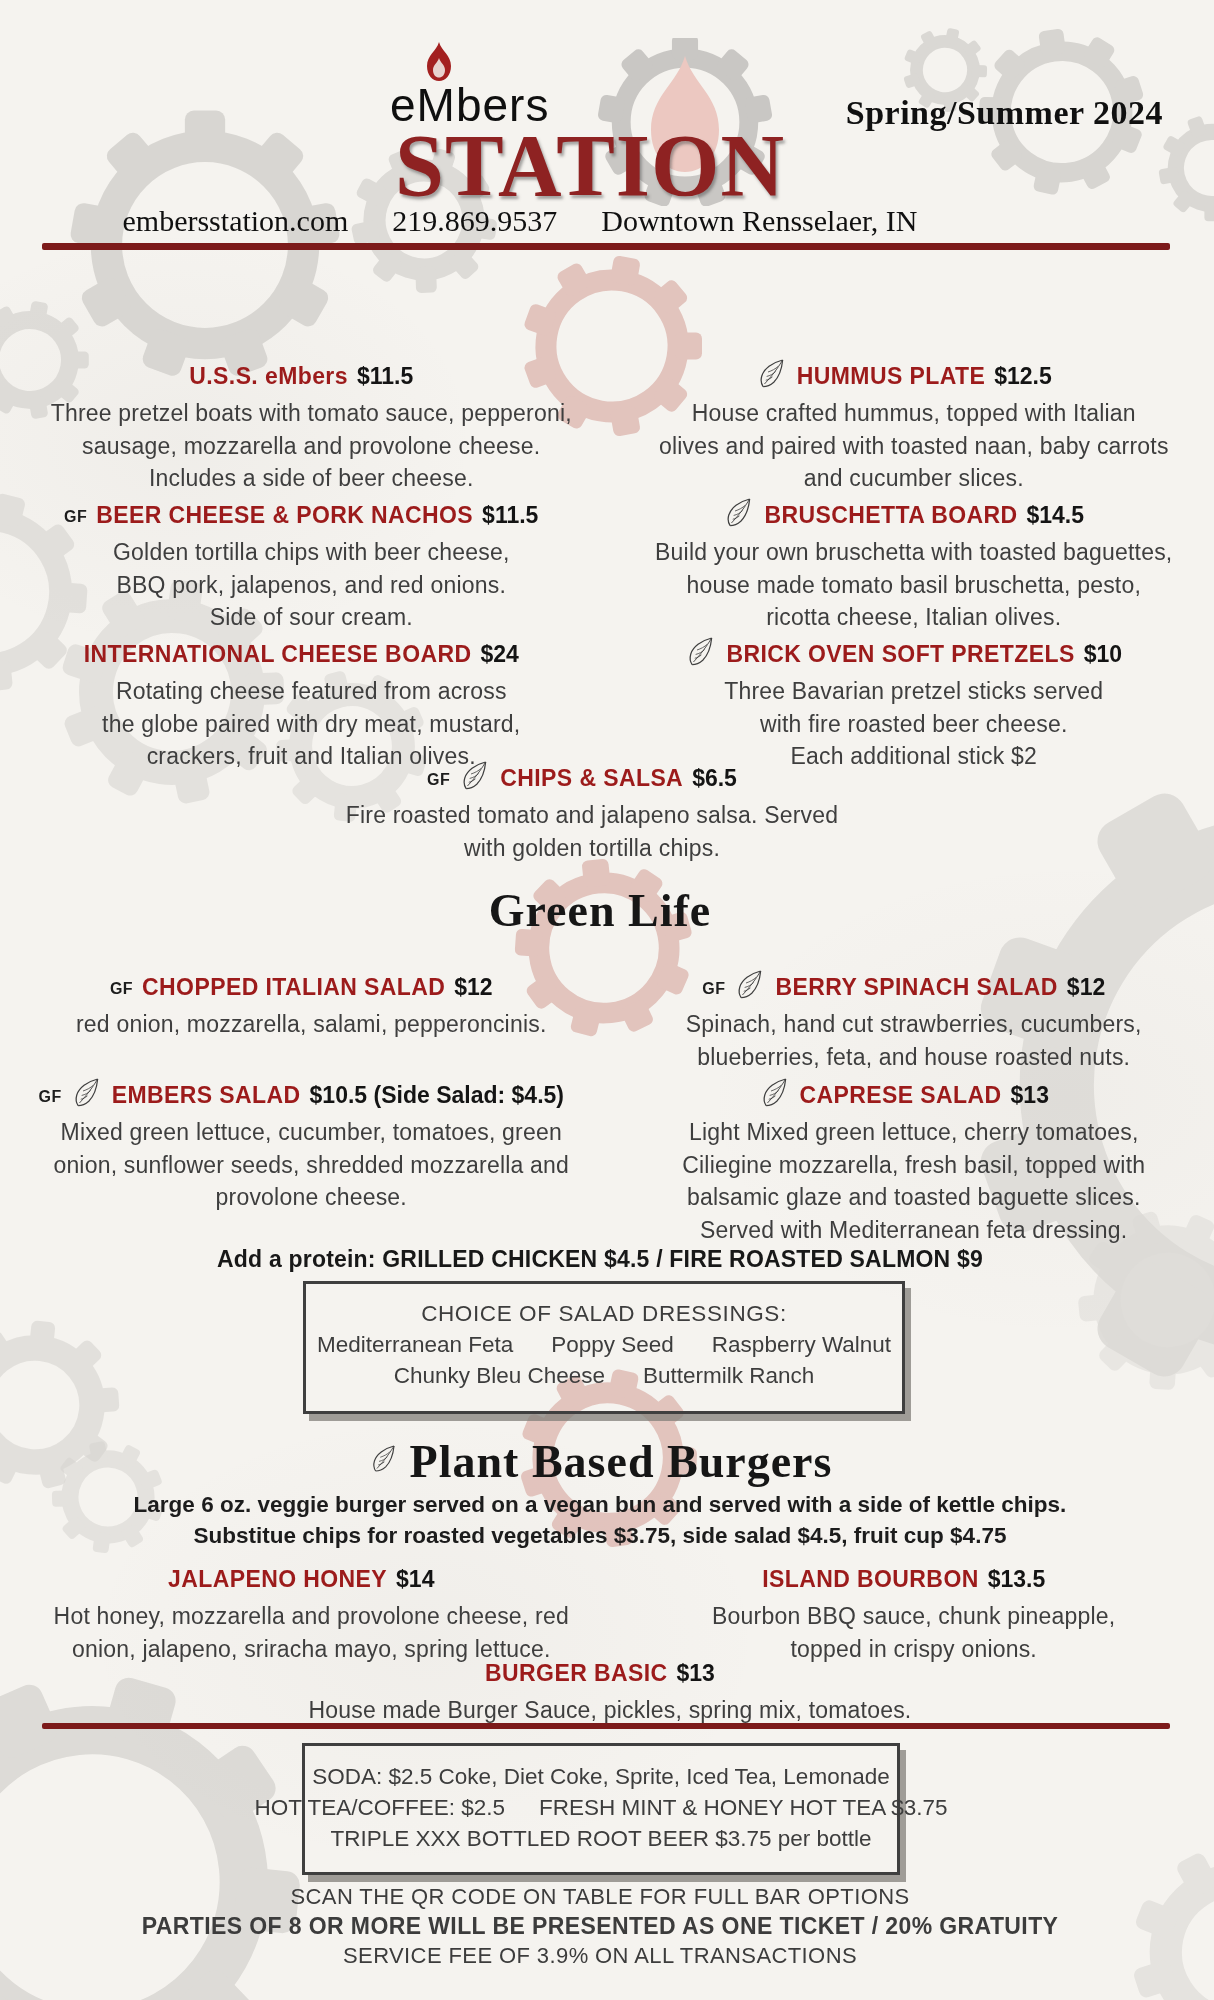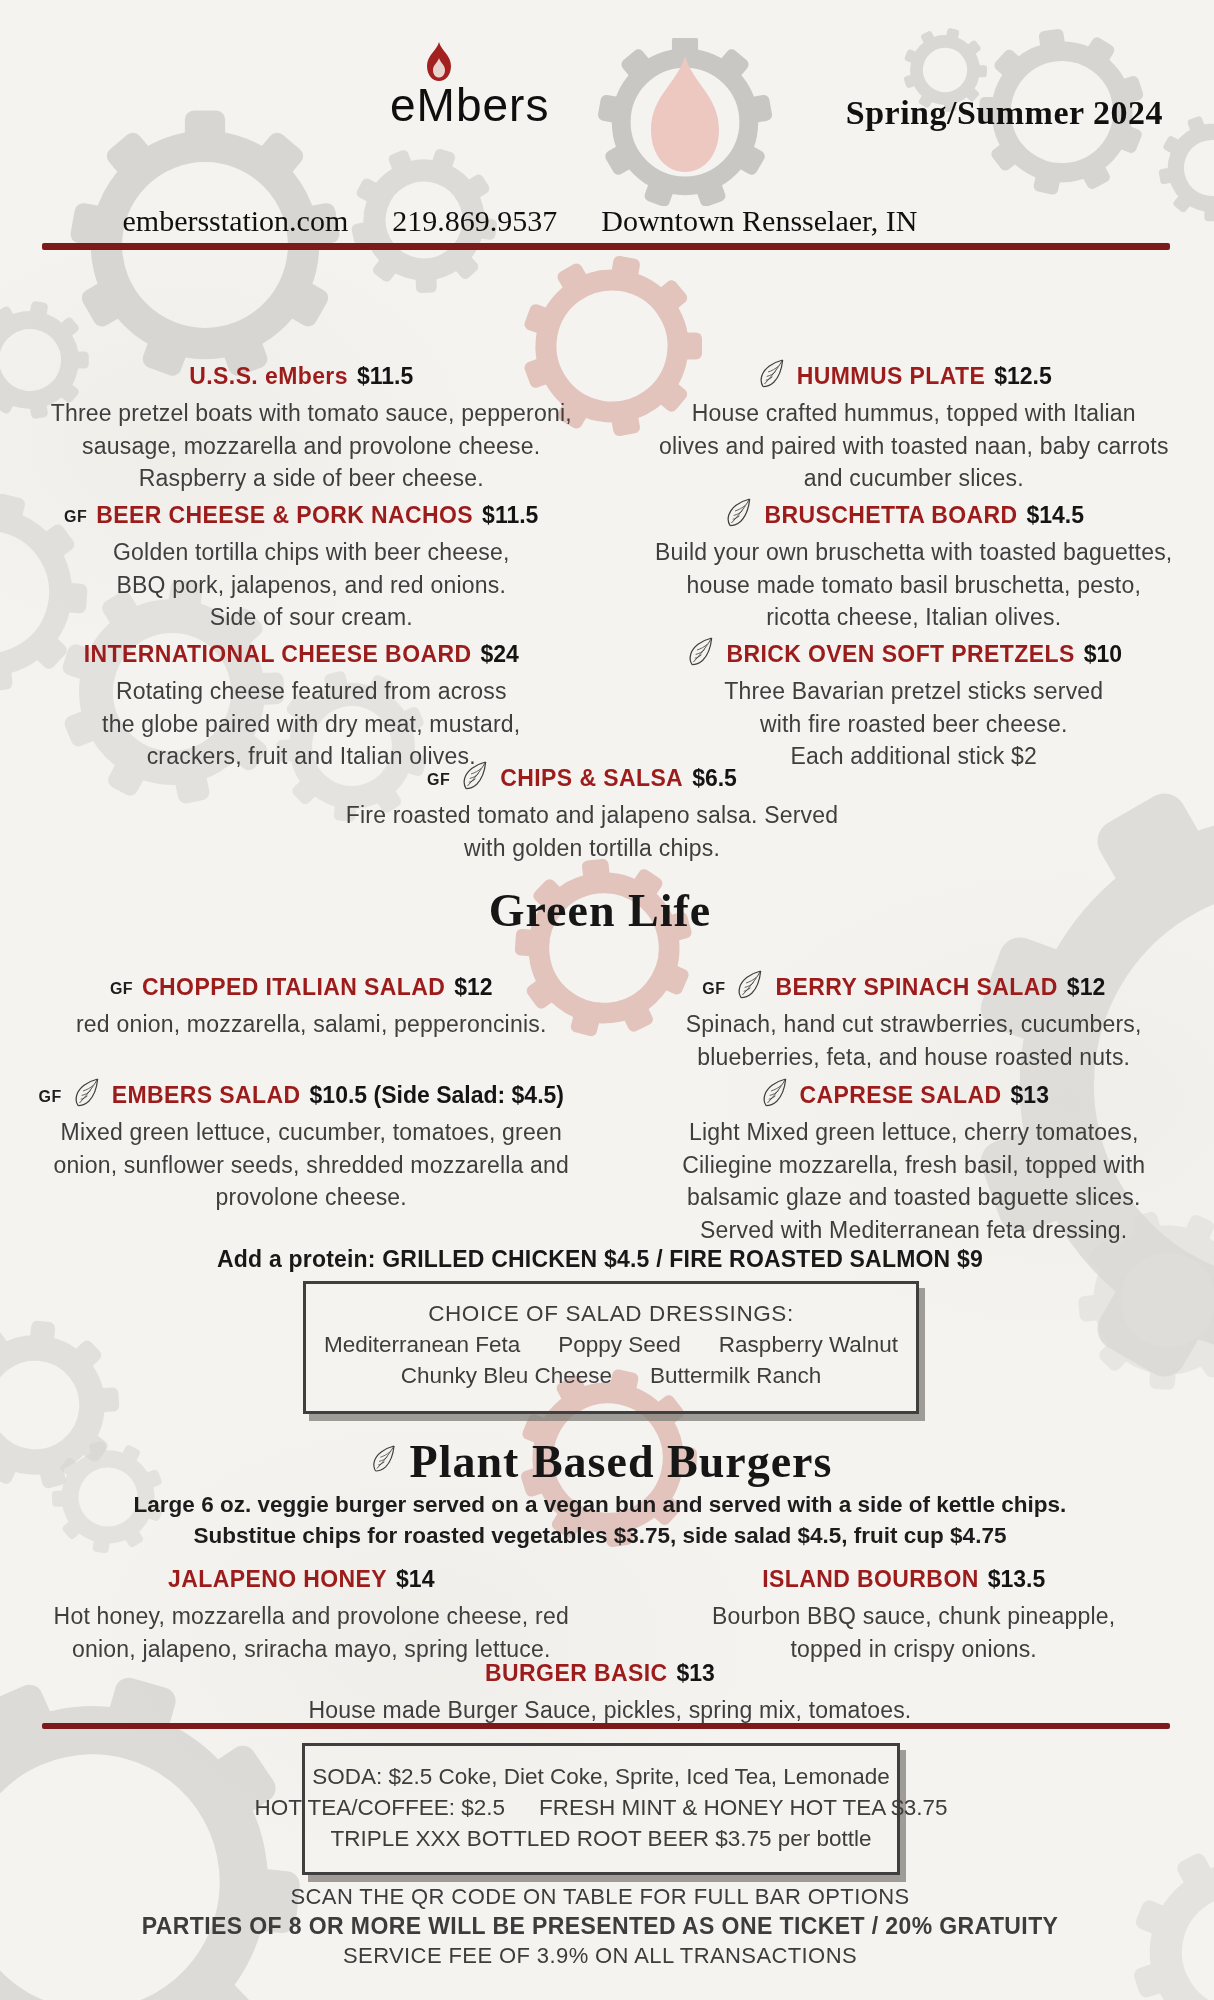--- a/index.html
+++ b/index.html
@@ -116,20 +116,21 @@
           <rect x="-9" y="-60" width="18" height="17" rx="4" transform="rotate(320)"></rect>
         </g>
       </g>
       <path d="M92 18 C100 46 126 58 126 92 C126 117 111 134 92 134 C73 134 58 117 58 92 C58 58 84 46 92 18 Z" fill="#ecc8c1"></path>
     </svg>
     <span class="brand-top">eMbers</span>
     <svg class="mflame" width="28" height="40" viewBox="0 0 28 40">
       <path d="M14 0 C16.5 9 26 13 26 24 C26 33 20.5 39 14 39 C7.5 39 2 33 2 24 C2 13 11.5 9 14 0 Z" fill="#a32020"></path>
       <path d="M14 16 C15.5 21 20 23 20 28 C20 33 17 35.5 14 35.5 C11 35.5 8 33 8 28 C8 23 12.5 21 14 16 Z" fill="#f5f3ef" opacity=".85"></path>
     </svg>
+    <span class="brand-main">STATION</span>
   </div>
 
   <div class="season">Spring/Summer 2024</div>
 
   <div class="contact">
     <span>embersstation.com</span>
     <span>219.869.9537</span>
     <span>Downtown Rensselaer, IN</span>
   </div>
 
@@ -139,21 +140,21 @@
   <div class="row" style="top:362px">
     <div class="col">
       <div>
         <div class="item-title">
           <span class="iname">U.S.S. eMbers</span>
           <span class="iprice">$11.5</span>
         </div>
         <div class="desc">
           <div>Three pretzel boats with tomato sauce, pepperoni,</div>
           <div>sausage, mozzarella and provolone cheese.</div>
-          <div>Raspberry a side of beer cheese.</div>
+          <div>Includes a side of beer cheese.</div>
         </div>
       </div>
     </div>
     <div class="col">
       <div>
         <div class="item-title">
           <span class="leaf">
             <svg viewBox="0 0 36 40" width="32" height="36">
                 <g fill="none" stroke="#3f3f3f">
                   <path stroke-width="1.4" d="M30 2 C18 5 9 12 6.5 20 C5 25 6 29 8 32"></path>
@@ -366,21 +367,21 @@
           <div>Served with Mediterranean feta dressing.</div>
         </div>
       </div>
     </div>
   </div>
 
   <div class="cwrap" style="top:1246px">
     <span style="font-size:23px;font-weight:700;color:#181818;letter-spacing:.2px">Add a protein: GRILLED CHICKEN $4.5 / FIRE ROASTED SALMON $9</span>
   </div>
 
-  <div class="boxframe" style="top:1281px;left:303px;width:584px;padding:14px 13px 20px">
+  <div class="boxframe" style="top:1281px;left:303px;width:584px;padding:14px 6px 20px">
     <div style="font-size:22.5px;line-height:31px;color:#3d3d3d;letter-spacing:.6px">CHOICE OF SALAD DRESSINGS:</div>
     <div class="optline">
       <span>Mediterranean Feta</span>
       <span>Poppy Seed</span>
       <span>Raspberry Walnut</span>
     </div>
     <div class="optline">
       <span>Chunky Bleu Cheese</span>
       <span>Buttermilk Ranch</span>
     </div>

